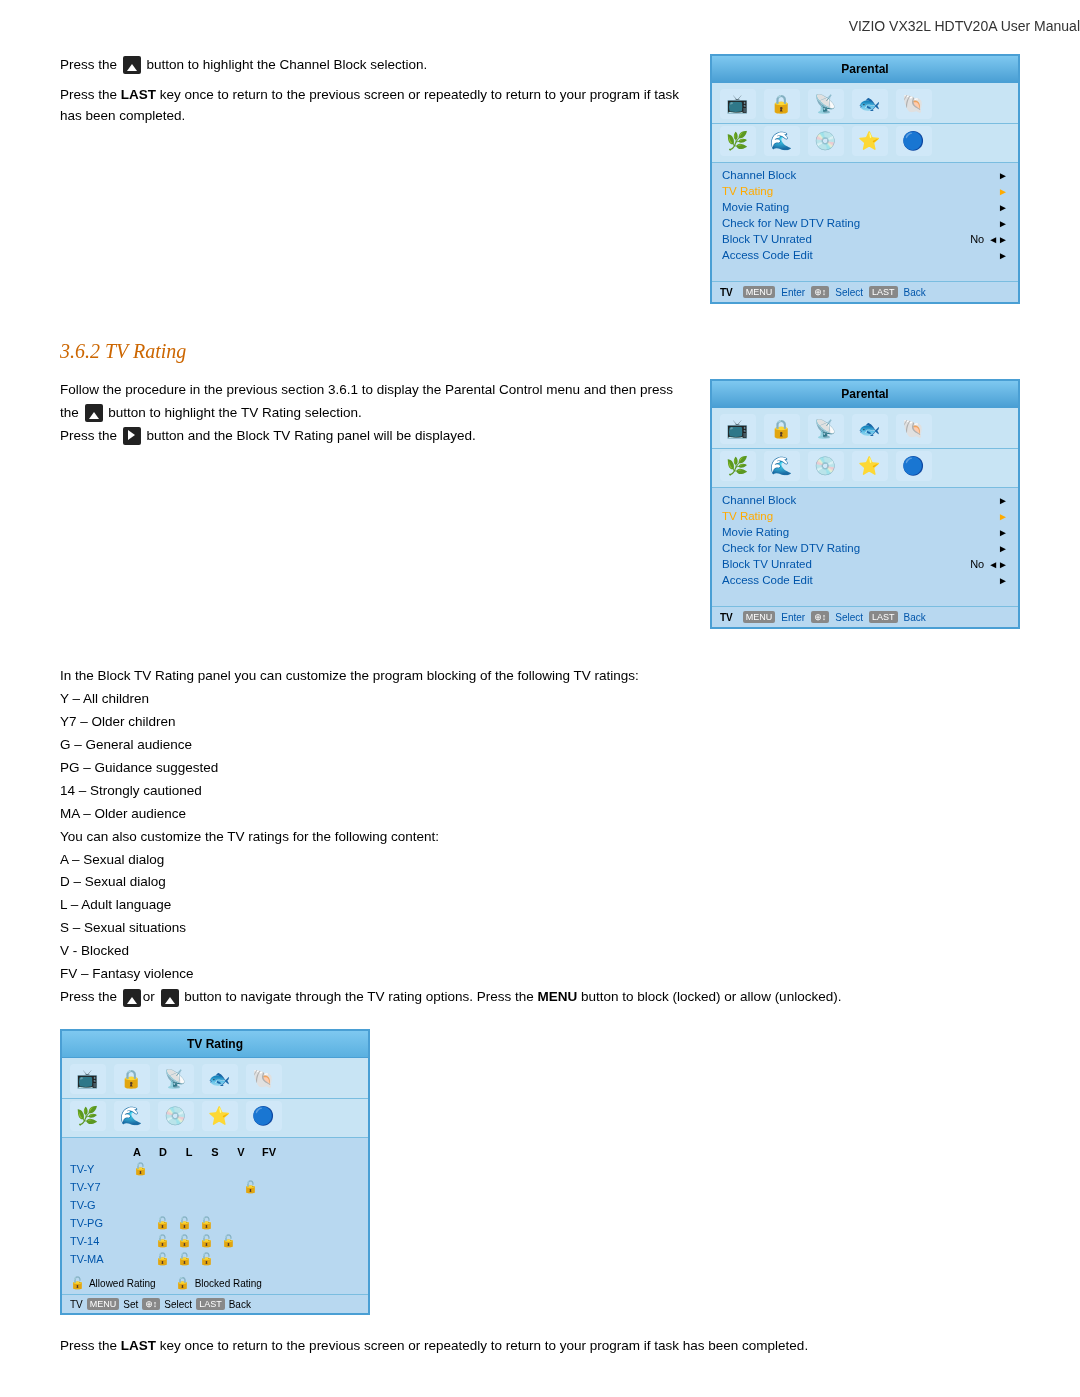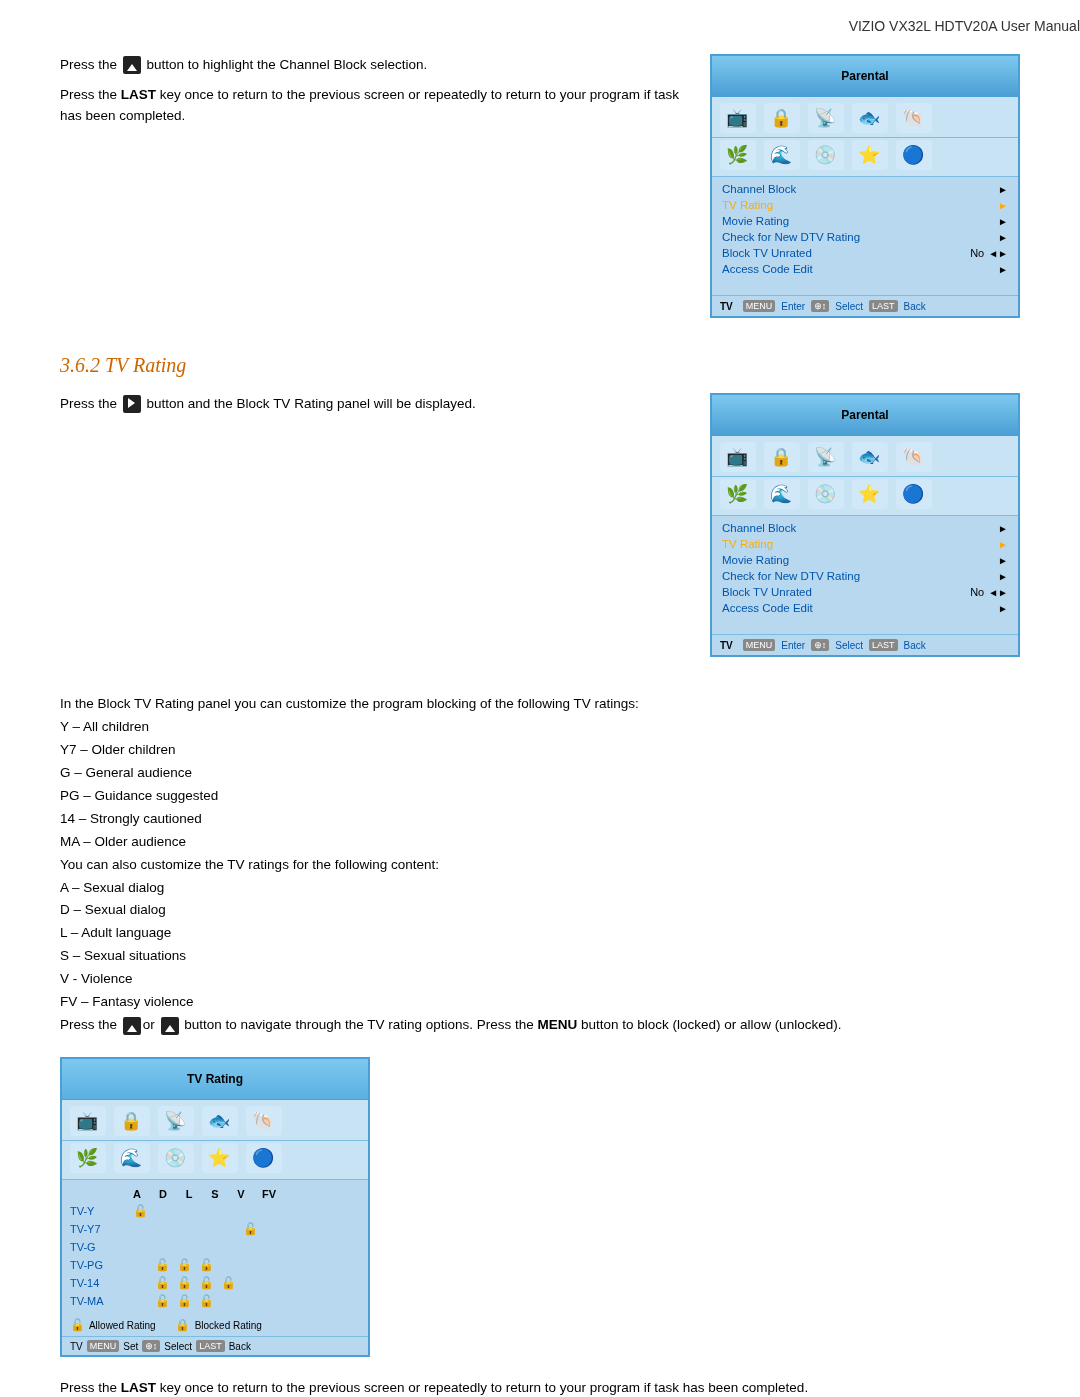--- a/index.html
+++ b/index.html
@@ -81,21 +81,21 @@
       background: #b8d8f0;
       font-size: 11px;
     }
 
     .panel-title-bar {
       background: linear-gradient(180deg, #7ec8f0 0%, #4a9fd4 100%);
       text-align: center;
       font-size: 12px;
       font-weight: bold;
       color: #000;
-      padding: 13px 0;
+      padding: 6px 0;
       border-bottom: 1px solid #4a9fd4;
     }
 
     .panel-icons {
       display: flex;
       flex-direction: row;
       padding: 6px 8px 4px 8px;
       gap: 8px;
       border-bottom: 1px solid #7abde0;
       background: #c8e4f4;
@@ -408,20 +408,25 @@
         <span class="footer-key">LAST</span>
         <span>Back</span>
       </div>
     </div>
   </div>
 
   <div class="section-heading">3.6.2 TV Rating</div>
 
   <div class="section-middle">
     <div class="text-right-col">
+      <p>
+        Follow the procedure in the previous section 3.6.1 to display the Parental Control menu and then press the
+        <span class="icon-btn up"></span>
+        button to highlight the TV Rating selection.
+      </p>
       <p>
         Press the <span class="icon-btn right"></span> button and the Block TV Rating panel will be displayed.
       </p>
     </div>
 
     <div class="ui-panel">
       <div class="panel-title-bar">Parental</div>
       <div class="panel-icons">
         <div class="panel-icon-item">📺</div>
         <div class="panel-icon-item">🔒</div>
@@ -483,21 +488,21 @@
       <p>Y7 – Older children</p>
       <p>G – General audience</p>
       <p>PG – Guidance suggested</p>
       <p>14 – Strongly cautioned</p>
       <p>MA – Older audience</p>
       <p>You can also customize the TV ratings for the following content:</p>
       <p>A – Sexual dialog</p>
       <p>D – Sexual dialog</p>
       <p>L – Adult language</p>
       <p>S – Sexual situations</p>
-      <p>V - Violence</p>
+      <p>V - Blocked</p>
       <p>FV – Fantasy violence</p>
       <p>Press the <span class="icon-btn up"></span>or <span class="icon-btn up"></span> button to navigate through the TV rating options.  Press the <span class="bold">MENU</span> button to block (locked) or allow (unlocked).</p>
     </div>
 
     <div class="tv-rating-panel">
       <div class="panel-title-bar">TV Rating</div>
       <div class="panel-icons">
         <div class="panel-icon-item">📺</div>
         <div class="panel-icon-item">🔒</div>
         <div class="panel-icon-item">📡</div>

